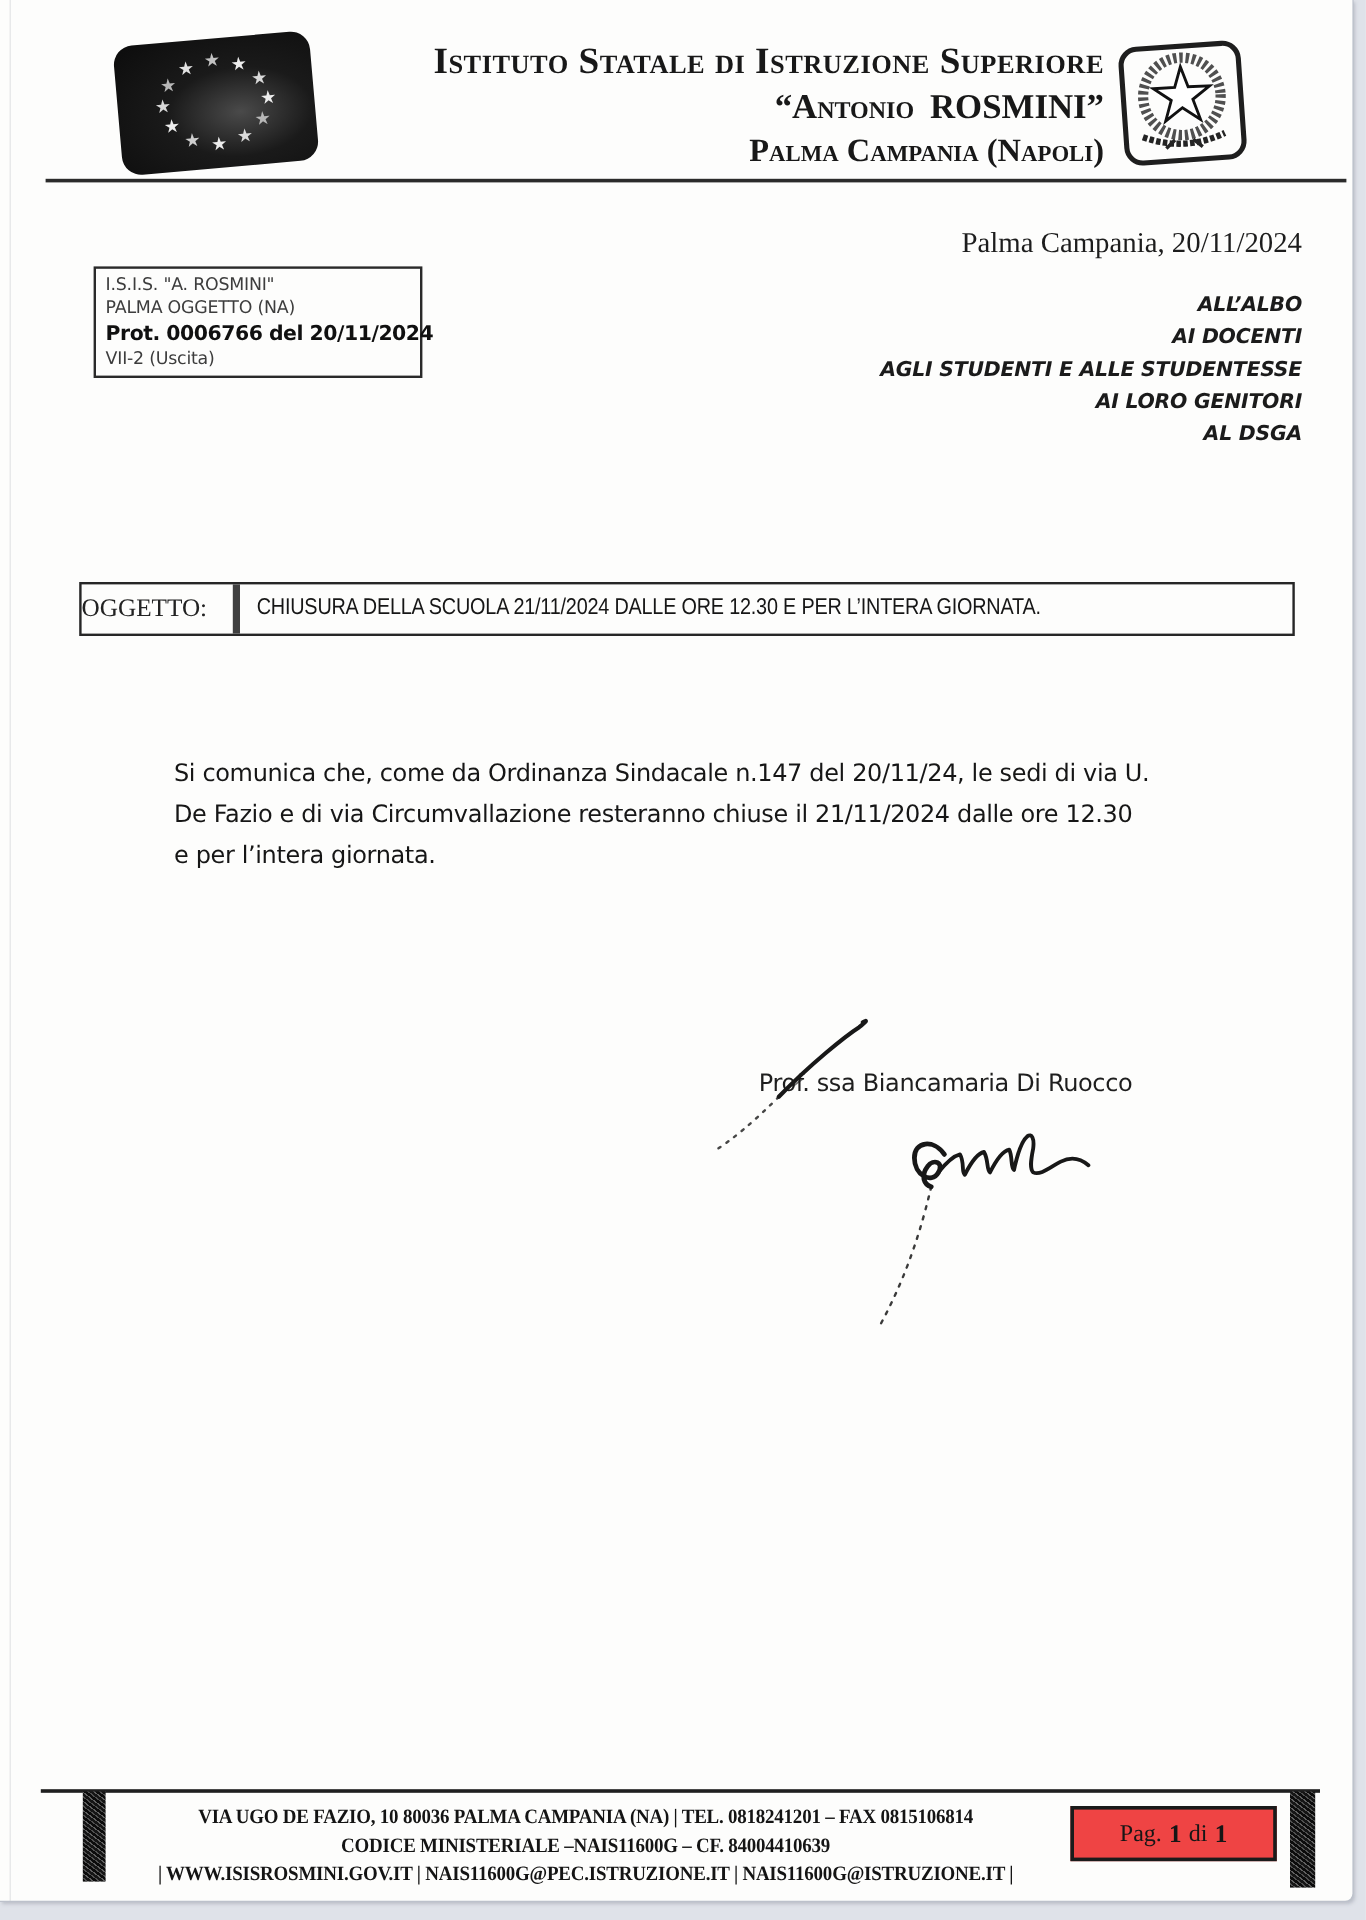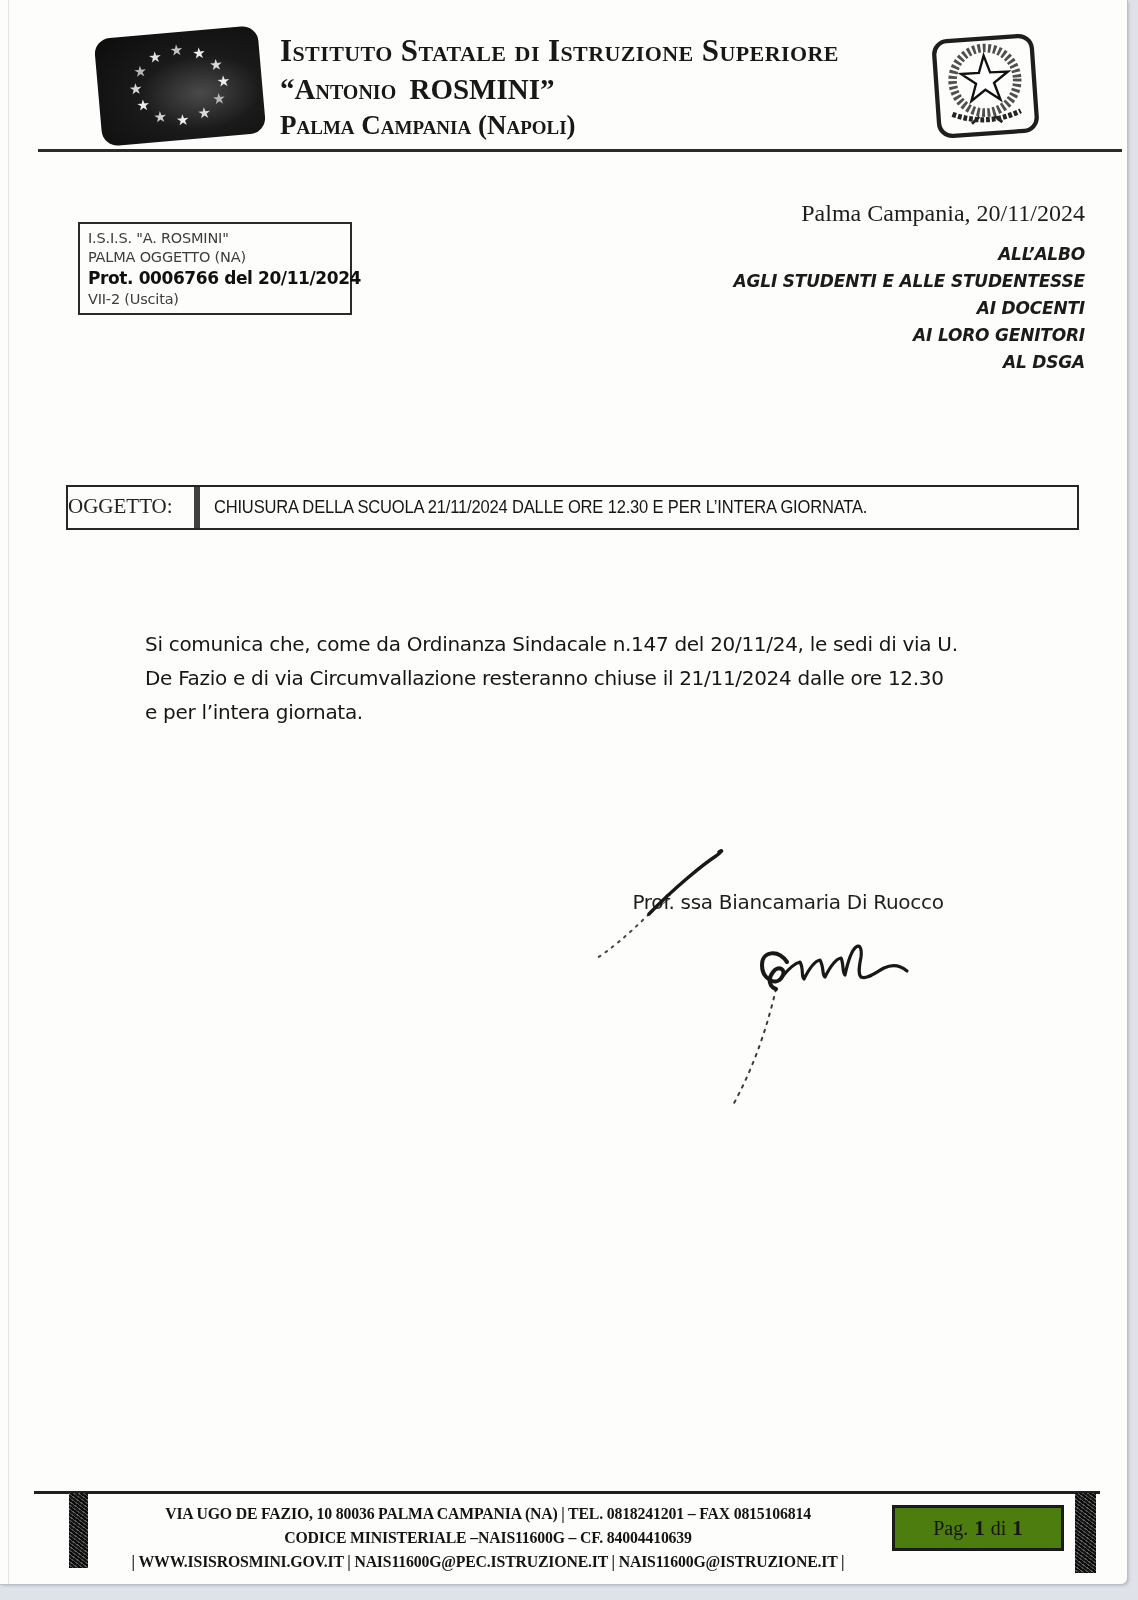--- a/index.html
+++ b/index.html
@@ -21,31 +21,31 @@
   .eu-flag span:nth-of-type(4){left:75px;top:11px;opacity:.8;}
   .eu-flag span:nth-of-type(5){left:53px;top:16px;opacity:.95;}
   .eu-flag span:nth-of-type(6){left:37px;top:29px;opacity:.75;}
   .eu-flag span:nth-of-type(7){left:31px;top:46px;opacity:.9;}
   .eu-flag span:nth-of-type(8){left:37px;top:63px;}
   .eu-flag span:nth-of-type(9){left:53px;top:76px;opacity:.85;}
   .eu-flag span:nth-of-type(10){left:75px;top:81px;}
   .eu-flag span:nth-of-type(11){left:97px;top:76px;opacity:.9;}
   .eu-flag span:nth-of-type(12){left:113px;top:63px;opacity:.7;}
 
-  .header-title{position:absolute;left:280px;top:33px;width:640px;text-align:left;
+  .header-title{position:absolute;left:280px;top:33px;width:640px;text-align:right;
                 font-family:"Liberation Serif",serif;font-weight:bold;color:#181818;}
   .ht1{font-size:31px;font-variant:small-caps;letter-spacing:.4px;line-height:36px;}
   .ht2{font-size:29px;font-variant:small-caps;line-height:34px;margin-top:3px;word-spacing:6px;}
   .ht3{font-size:27px;font-variant:small-caps;line-height:32px;margin-top:3px;}
 
   .emblem{position:absolute;left:928px;top:31px;width:114px;height:110px;}
   .header-rule{position:absolute;left:38px;top:149px;width:1084px;height:3px;background:#2b2b2b;}
 
   
-  .date-line{position:absolute;right:42px;top:200px;font-family:"Liberation Serif",serif;
+  .date-line{position:absolute;right:42px;top:190px;font-family:"Liberation Serif",serif;
              font-size:24px;color:#1d1d1d;white-space:nowrap;}
   .protocol-box{position:absolute;left:78px;top:222px;width:274px;height:93px;border:2px solid #2a2a2a;
                 box-sizing:border-box;padding:5px 8px 0 8px;color:#3d3d3d;}
   .protocol-box .p-sm{font-size:14.5px;line-height:19px;letter-spacing:-.2px;white-space:nowrap;}
   .protocol-box .p-bold{font-size:17px;line-height:23px;font-weight:bold;color:#101010;
                         letter-spacing:-.4px;white-space:nowrap;}
   .recipients{position:absolute;right:42px;top:241px;text-align:right;font-weight:bold;font-style:italic;
               font-size:17px;line-height:27px;color:#1b1b1b;letter-spacing:-.2px;}
 
   
@@ -71,21 +71,21 @@
   .footer-rule{position:absolute;left:34px;top:1491px;width:1066px;height:3px;background:#1f1f1f;}
   .bar{position:absolute;background:repeating-linear-gradient(37deg,#0b0b0b 0 2px,#4e4e4e 2px 3px,#151515 3px 5px,#5f5f5f 5px 6px);}
   .bar-left{left:69px;top:1493px;width:19px;height:75px;}
   .bar-right{left:1075px;top:1493px;width:21px;height:80px;}
   .footer-text{position:absolute;left:96px;top:1502px;width:784px;text-align:center;
                font-family:"Liberation Serif",serif;font-weight:bold;font-size:17px;line-height:24px;
                color:#141414;}
   .footer-text div{white-space:nowrap;transform:scaleX(.93);transform-origin:center;letter-spacing:-.2px;}
   .pag-box{position:absolute;left:892px;top:1505px;width:172px;height:46px;border:3px solid #1b1b1b;
            box-sizing:border-box;display:flex;align-items:center;justify-content:center;
-           font-family:"Liberation Serif",serif;font-size:20px;color:#161616;gap:6px;background:#4d7c0f;}
+           font-family:"Liberation Serif",serif;font-size:20px;color:#161616;gap:6px;background:#ef4444;}
   .pag-box b{font-size:21px;}
 </style>
 </head>
 <body>
 
 <div class="scan">
   <div class="page">
     <div class="page-edge-left"></div>
 
     <div class="eu-flag">
@@ -127,22 +127,22 @@
 
     <div class="protocol-box">
       <div class="p-sm">I.S.I.S. "A. ROSMINI"</div>
       <div class="p-sm">PALMA OGGETTO (NA)</div>
       <div class="p-bold">Prot. 0006766 del 20/11/2024</div>
       <div class="p-sm">VII-2 (Uscita)</div>
     </div>
 
     <div class="recipients">
       <div>ALL’ALBO</div>
+      <div>AI DOCENTI</div>
       <div>AGLI STUDENTI E ALLE STUDENTESSE</div>
-      <div>AI DOCENTI</div>
       <div>AI LORO GENITORI</div>
       <div>AL DSGA</div>
     </div>
 
     <div class="subject-table">
       <div class="subject-label-cell">OGGETTO:</div>
       <div class="subject-text-cell">CHIUSURA DELLA SCUOLA 21/11/2024 DALLE ORE 12.30 E PER L’INTERA GIORNATA.</div>
     </div>
 
     <div class="body-text">

